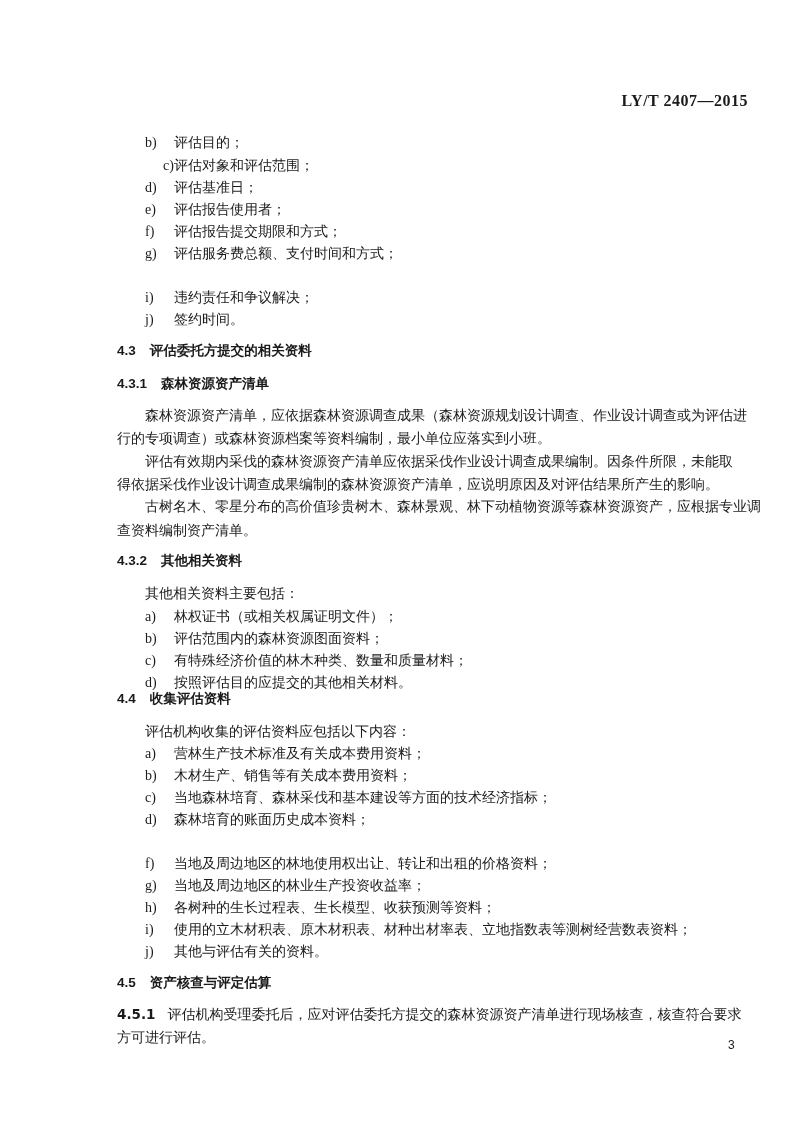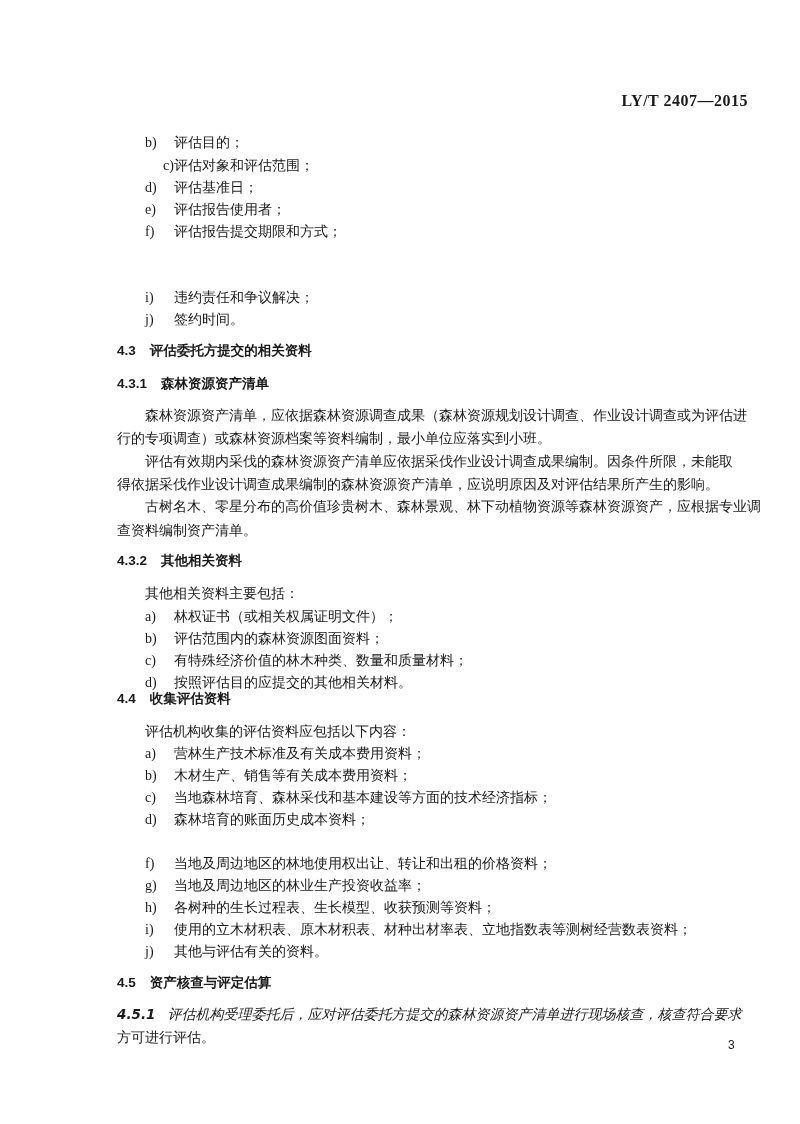--- a/index.html
+++ b/index.html
@@ -20,20 +20,21 @@
 
 <div class="page">
 
   <div class="std-code">LY/T 2407—2015</div>
 
   <div class="line list-item" style="left:119px;top:132px;"><span class="lbl">b)</span><span>评估目的；</span></div>
   <div class="line list-item" style="left:119px;top:155px;text-align:right;"><span class="lbl">c)</span><span>评估对象和评估范围；</span></div>
   <div class="line list-item" style="left:119px;top:177px;"><span class="lbl">d)</span><span>评估基准日；</span></div>
   <div class="line list-item" style="left:119px;top:199px;"><span class="lbl">e)</span><span>评估报告使用者；</span></div>
   <div class="line list-item" style="left:119px;top:221px;"><span class="lbl">f)</span><span>评估报告提交期限和方式；</span></div>
+  <div class="line list-item" style="left:119px;top:243px;"><span class="lbl">g)</span><span>评估服务费总额、支付时间和方式；</span></div>
   <div class="line list-item" style="left:119px;top:287px;"><span class="lbl">i)</span><span>违约责任和争议解决；</span></div>
   <div class="line list-item" style="left:119px;top:309px;"><span class="lbl">j)</span><span>签约时间。</span></div>
 
   <div class="line heading" style="left:91px;top:340px;"><span class="num">4.3</span><span>评估委托方提交的相关资料</span></div>
 
   <div class="line heading" style="left:91px;top:373px;"><span class="num">4.3.1</span><span>森林资源资产清单</span></div>
   <div class="line para" style="left:91px;top:428px;">行的专项调查）或森林资源档案等资料编制，最小单位应落实到小班。</div>
   <div class="line para" style="left:119px;top:405px;">森林资源资产清单，应依据森林资源调查成果（森林资源规划设计调查、作业设计调查或为评估进</div>
   <div class="line para" style="left:119px;top:451px;text-align:center;">评估有效期内采伐的森林资源资产清单应依据采伐作业设计调查成果编制。因条件所限，未能取</div>
   <div class="line para" style="left:91px;top:474px;">得依据采伐作业设计调查成果编制的森林资源资产清单，应说明原因及对评估结果所产生的影响。</div>
@@ -54,17 +55,17 @@
   <div class="line list-item" style="left:119px;top:787px;"><span class="lbl">c)</span><span>当地森林培育、森林采伐和基本建设等方面的技术经济指标；</span></div>
   <div class="line list-item" style="left:119px;top:809px;"><span class="lbl">d)</span><span>森林培育的账面历史成本资料；</span></div>
   <div class="line list-item" style="left:119px;top:853px;"><span class="lbl">f)</span><span>当地及周边地区的林地使用权出让、转让和出租的价格资料；</span></div>
   <div class="line list-item" style="left:119px;top:875px;"><span class="lbl">g)</span><span>当地及周边地区的林业生产投资收益率；</span></div>
   <div class="line list-item" style="left:119px;top:897px;"><span class="lbl">h)</span><span>各树种的生长过程表、生长模型、收获预测等资料；</span></div>
   <div class="line list-item" style="left:119px;top:919px;"><span class="lbl">i)</span><span>使用的立木材积表、原木材积表、材种出材率表、立地指数表等测树经营数表资料；</span></div>
   <div class="line list-item" style="left:119px;top:941px;"><span class="lbl">j)</span><span>其他与评估有关的资料。</span></div>
 
   <div class="line heading" style="left:91px;top:972px;"><span class="num">4.5</span><span>资产核查与评定估算</span></div>
 
-  <div class="line para" style="left:91px;top:1004px;font-style:italic;"><span class="heading num" style="font-weight:bold;margin-right:12px;">4.5.1</span><span>评估机构受理委托后，应对评估委托方提交的森林资源资产清单进行现场核查，核查符合要求</span></div>
+  <div class="line para" style="left:91px;top:1004px;"><span class="heading num" style="font-weight:bold;margin-right:12px;">4.5.1</span><span>评估机构受理委托后，应对评估委托方提交的森林资源资产清单进行现场核查，核查符合要求</span></div>
   <div class="line para" style="left:91px;top:1027px;">方可进行评估。</div>
 
   <div class="pagenum">3</div>
 </div>
 
 </body></html>

